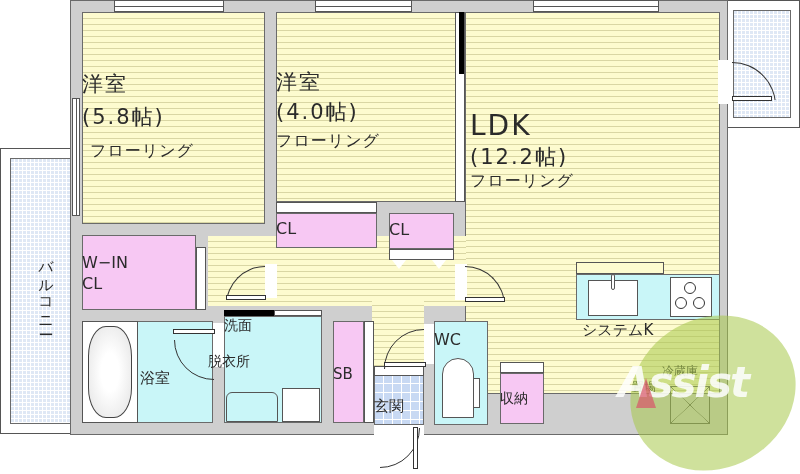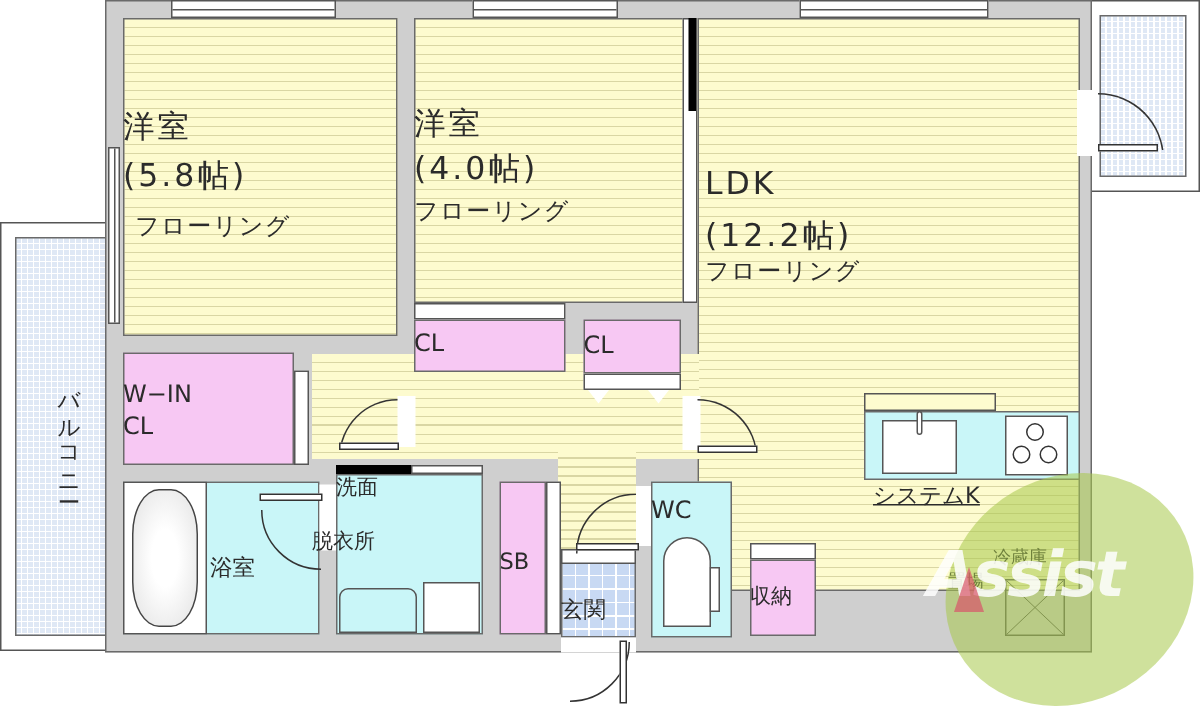--- a/index.html
+++ b/index.html
@@ -68,21 +68,21 @@
 <div class="window" style="left:315px;top:0;width:97px;height:12px;"></div>
 <div class="label lg" style="left:276px;top:70px;width:183px;">洋室</div>
 <div class="label lg" style="left:276px;top:100px;width:183px;">(4.0帖)</div>
 <div class="label md" style="left:276px;top:132px;width:183px;">フローリング</div>
 
 <div class="abs" style="left:455px;top:12px;width:10px;height:190px;background:#fff;border:1px solid #555;"></div>
 <div class="abs" style="left:459px;top:12px;width:5px;height:62px;background:#000;"></div>
 
 <div class="floor" style="left:465px;top:12px;width:255px;height:382px;"></div>
 <div class="window" style="left:533px;top:0;width:126px;height:12px;"></div>
-<div class="label lg" style="left:470px;top:110px;width:245px;font-size:21px;">LDK</div>
+<div class="label lg" style="left:470px;top:110px;width:245px;font-size:28px;">LDK</div>
 <div class="label lg" style="left:470px;top:145px;width:245px;">(12.2帖)</div>
 <div class="label md" style="left:470px;top:172px;width:245px;">フローリング</div>
 
 <div class="door-open" style="left:718px;top:60px;width:14px;height:44px;"></div>
 <div class="swing" style="left:688px;top:62px;width:88px;height:76px;border-radius:0 44px 0 0;border-left:none;border-bottom:none;clip-path:inset(0 0 38px 44px);"></div>
 <div class="leaf" style="left:732px;top:96px;width:40px;height:5px;"></div>
 
 <div class="floor" style="left:208px;top:236px;width:258px;height:70px;border:none;"></div>
 <div class="floor" style="left:372px;top:300px;width:52px;height:70px;border:none;"></div>
 
@@ -154,21 +154,21 @@
 <div class="label sm" style="left:500px;top:390px;width:44px;font-size:14px;">収納</div>
 
 <div class="abs" style="left:576px;top:262px;width:88px;height:12px;background:#fdfbcf;border:1px solid #555;"></div>
 <div class="wet" style="left:576px;top:274px;width:144px;height:46px;"></div>
 <div class="abs" style="left:588px;top:280px;width:50px;height:36px;border:1px solid #555;background:#fff;"></div>
 <div class="abs" style="left:611px;top:274px;width:4px;height:16px;border:1px solid #555;background:#fff;border-radius:2px;"></div>
 <div class="abs" style="left:670px;top:277px;width:42px;height:40px;border:1px solid #555;background:#fff;"></div>
 <div class="abs" style="left:684px;top:282px;width:12px;height:12px;border:1.5px solid #333;border-radius:50%;"></div>
 <div class="abs" style="left:675px;top:297px;width:12px;height:12px;border:1.5px solid #333;border-radius:50%;"></div>
 <div class="abs" style="left:693px;top:297px;width:12px;height:12px;border:1.5px solid #333;border-radius:50%;"></div>
-<div class="label sm" style="left:582px;top:322px;width:100px;text-align:left;font-size:15px;text-decoration:underline;">システムK</div>
+<div class="label sm" style="left:582px;top:322px;width:100px;text-align:left;font-size:15px;">システムK</div>
 
 <div class="label xs" style="left:662px;top:346px;width:56px;">冷蔵庫</div>
 <div class="label xs" style="left:632px;top:362px;width:56px;">置場</div>
 <div class="abs" style="left:670px;top:386px;width:40px;height:38px;border:1px solid #555;background:linear-gradient(to top right,transparent calc(50% - 0.5px),#555 50%,transparent calc(50% + 0.5px)),linear-gradient(to bottom right,transparent calc(50% - 0.5px),#555 50%,transparent calc(50% + 0.5px));"></div>
 
 <div class="abs" style="left:628px;top:318px;width:170px;height:150px;border-radius:50%;background:#a8c94a;opacity:0.55;transform:rotate(-30deg);"></div>
 <div class="abs" style="left:618px;top:362px;width:182px;font-family:'DejaVu Sans',sans-serif;font-weight:bold;font-style:italic;font-size:42px;color:#ffffff;opacity:0.85;letter-spacing:-2px;line-height:1;">Assist</div>
 <div class="tri" style="left:636px;top:378px;border-left:10px solid transparent;border-right:10px solid transparent;border-bottom:30px solid #d9546a;opacity:0.7;"></div>
 
 </body></html>

